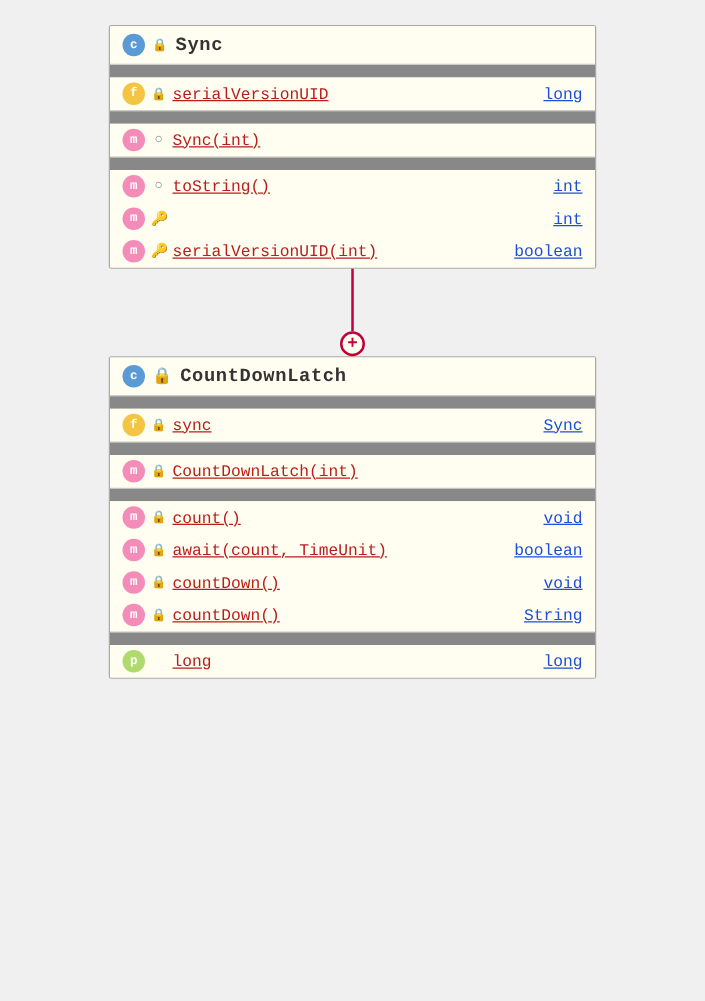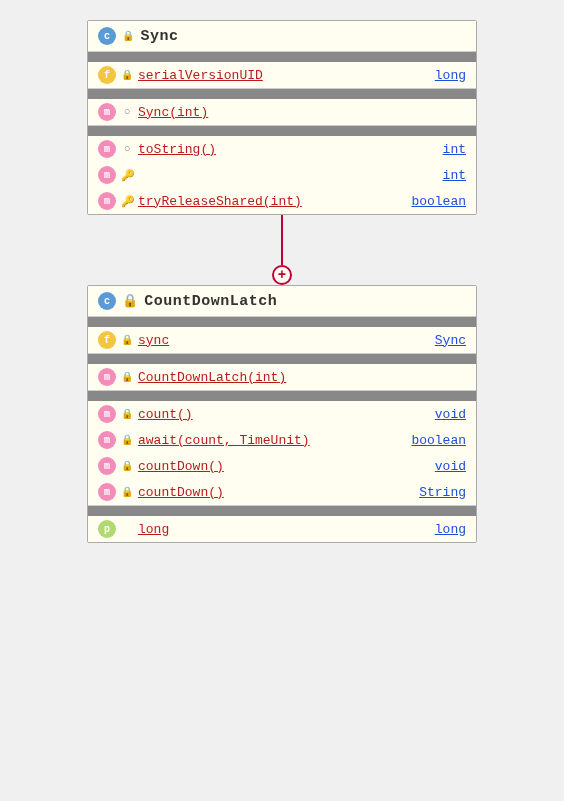--- a/index.html
+++ b/index.html
@@ -184,21 +184,21 @@
           <span class="icon-letter">m</span>
         </div>
         <span class="vis-icon" style="color:#888;">🔑</span>
         <span class="uml-row-type">int</span>
       </div>
       <div class="uml-row">
         <div class="icon-circle icon-m">
           <span class="icon-letter">m</span>
         </div>
         <span class="vis-icon" style="color:#888;">🔑</span>
-        <span class="uml-row-name">tryReleaseShared(int)</span>
+        <span class="uml-row-name">serialVersionUID(int)</span>
         <span class="uml-row-type">boolean</span>
       </div>
     </div>
   </div>
 
   <div class="connector">
     <div class="connector-line"></div>
     <div class="connector-circle">+</div>
   </div>
 

